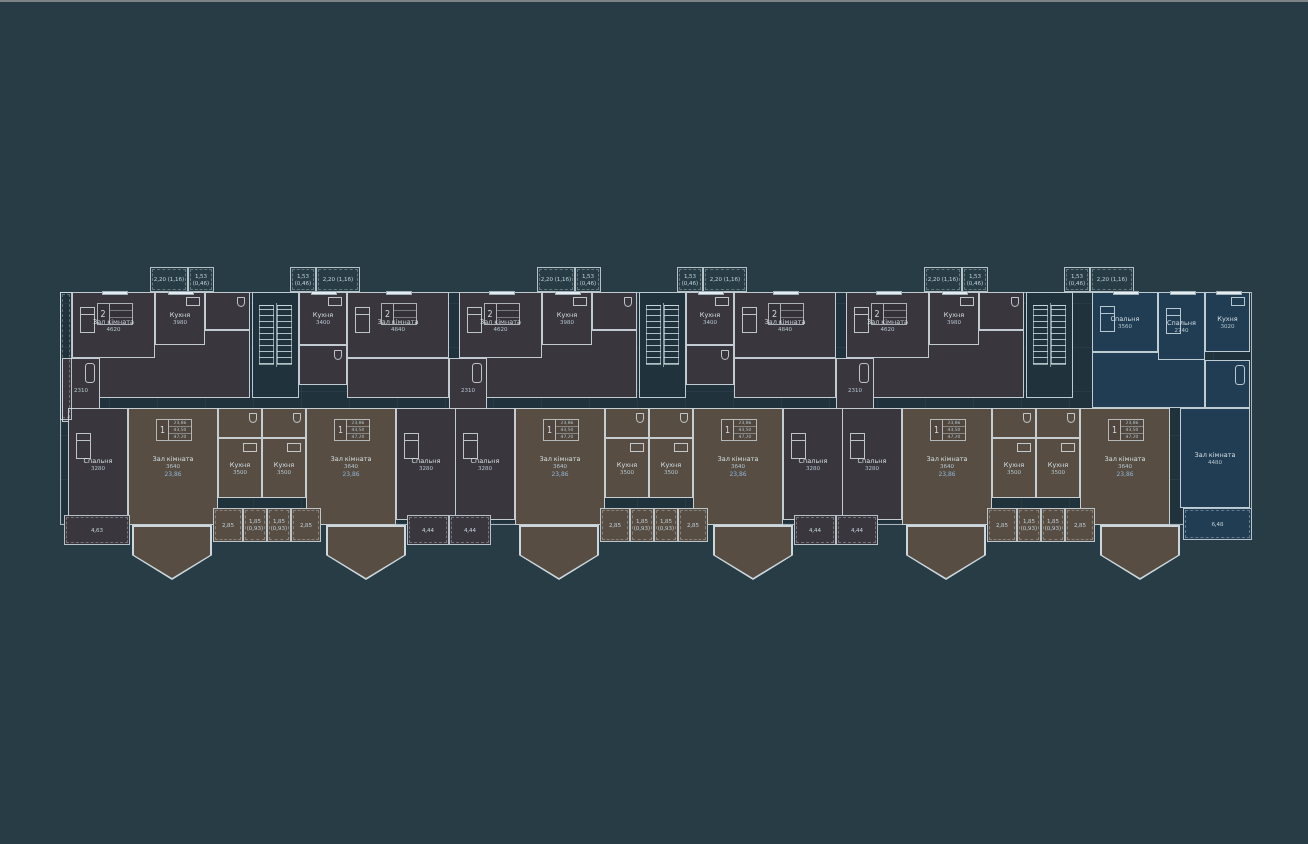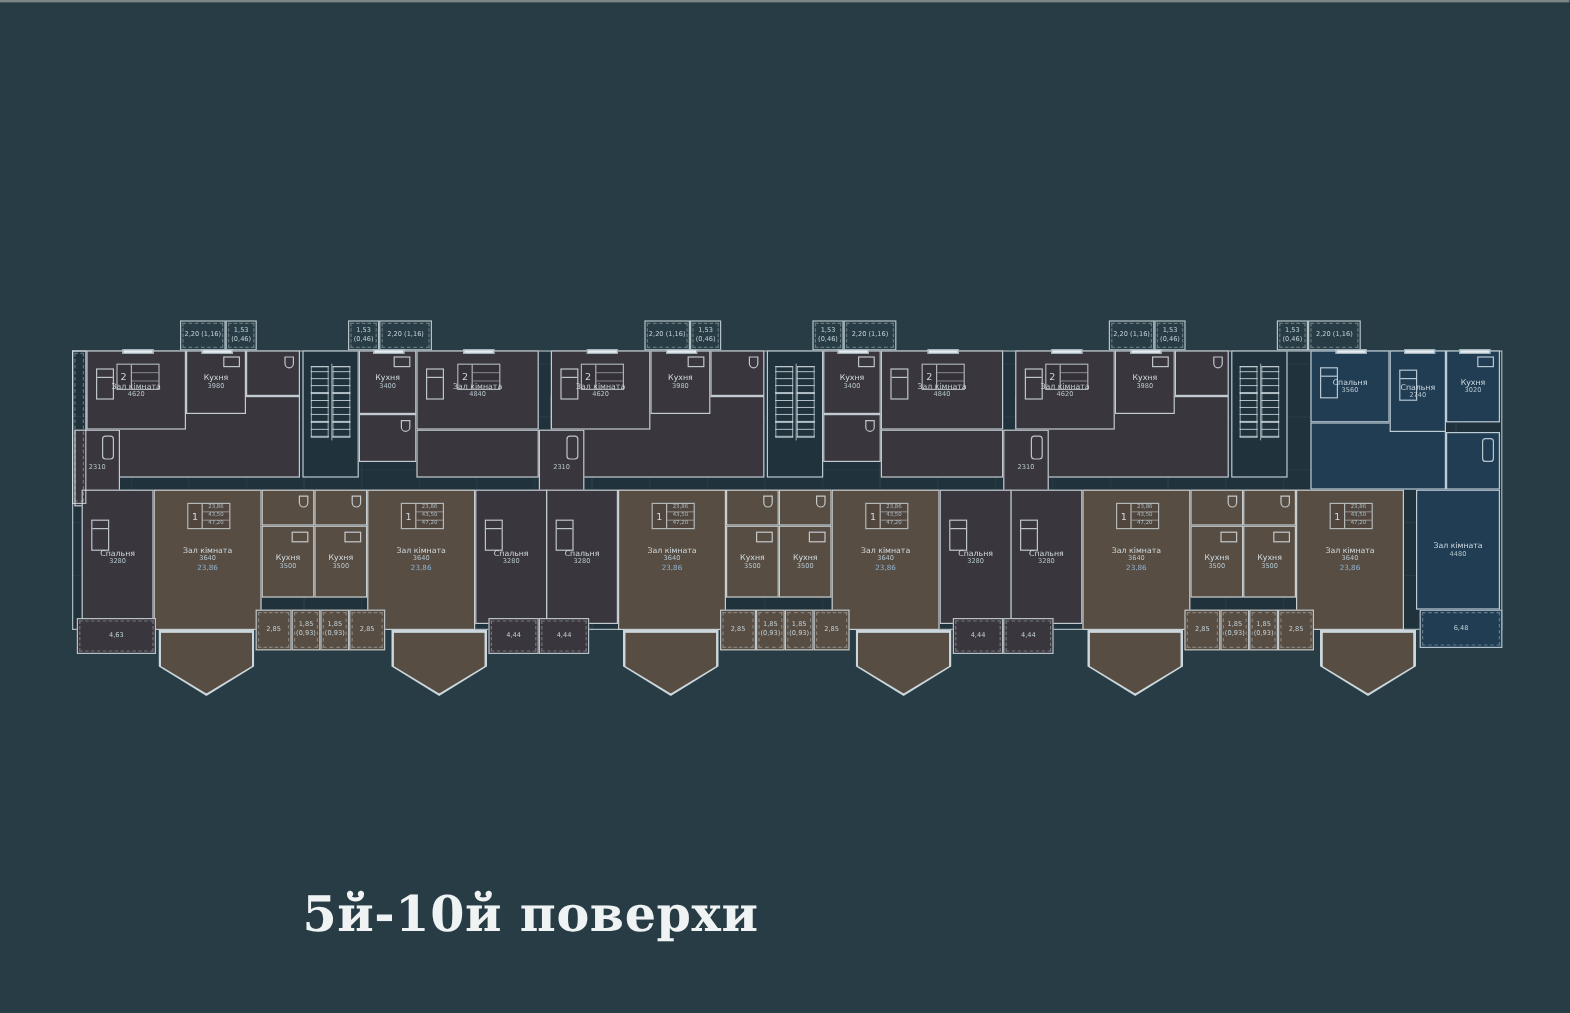--- a/index.html
+++ b/index.html
@@ -608,14 +608,13 @@
           <span class="nm">Зал кімната</span>
           <span class="dm">4480</span>
         </div>
       </div>
       <div class="abs balcony" style="left: 1183px; top: 508px; width: 69px; height: 32px; background: rgb(32, 61, 84);">
         <div class="abs lbl" style="position: relative;">
           <span class="nm">6,48</span>
         </div>
       </div>
     </div>
-  <h1 id="caption">5й-10й поверхи</h1>
 </div>
 
 </body></html>

